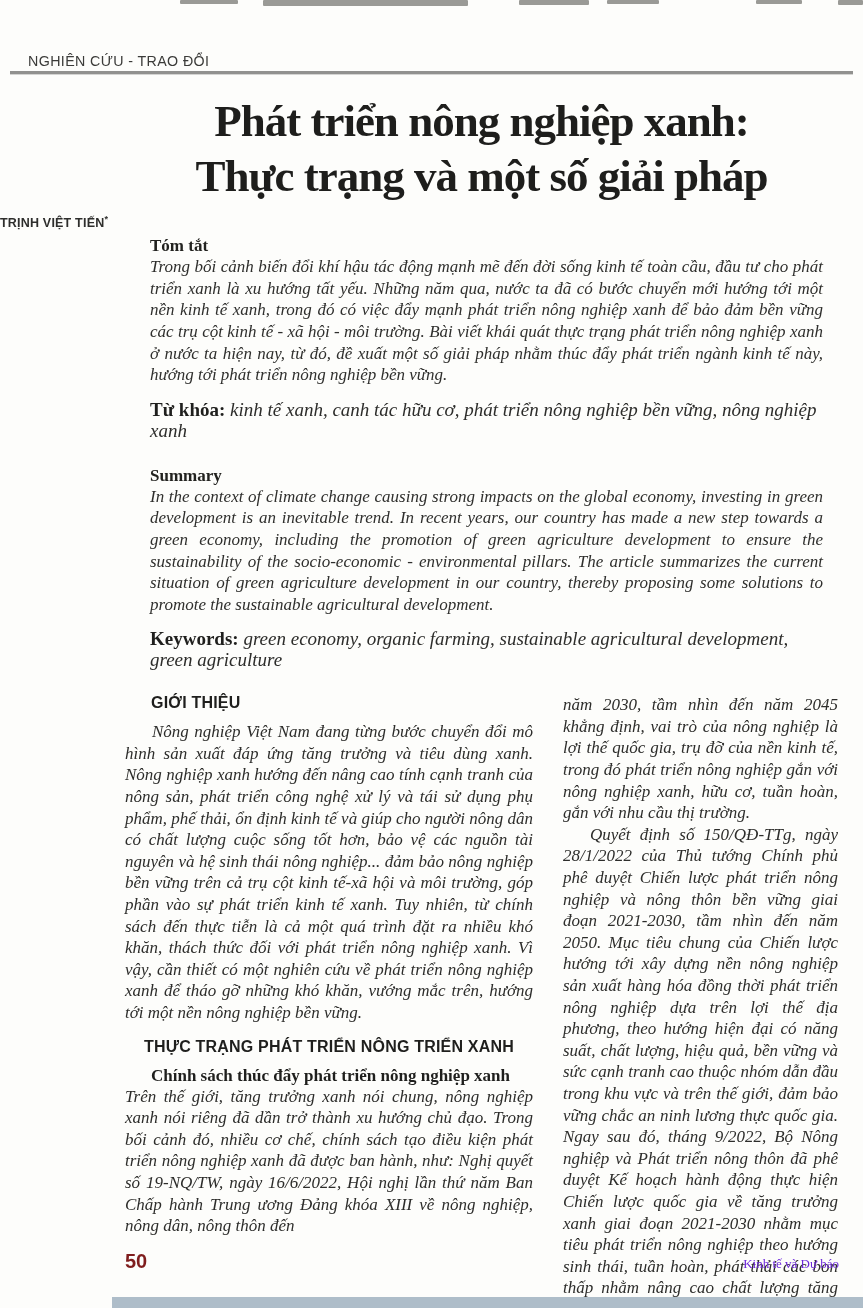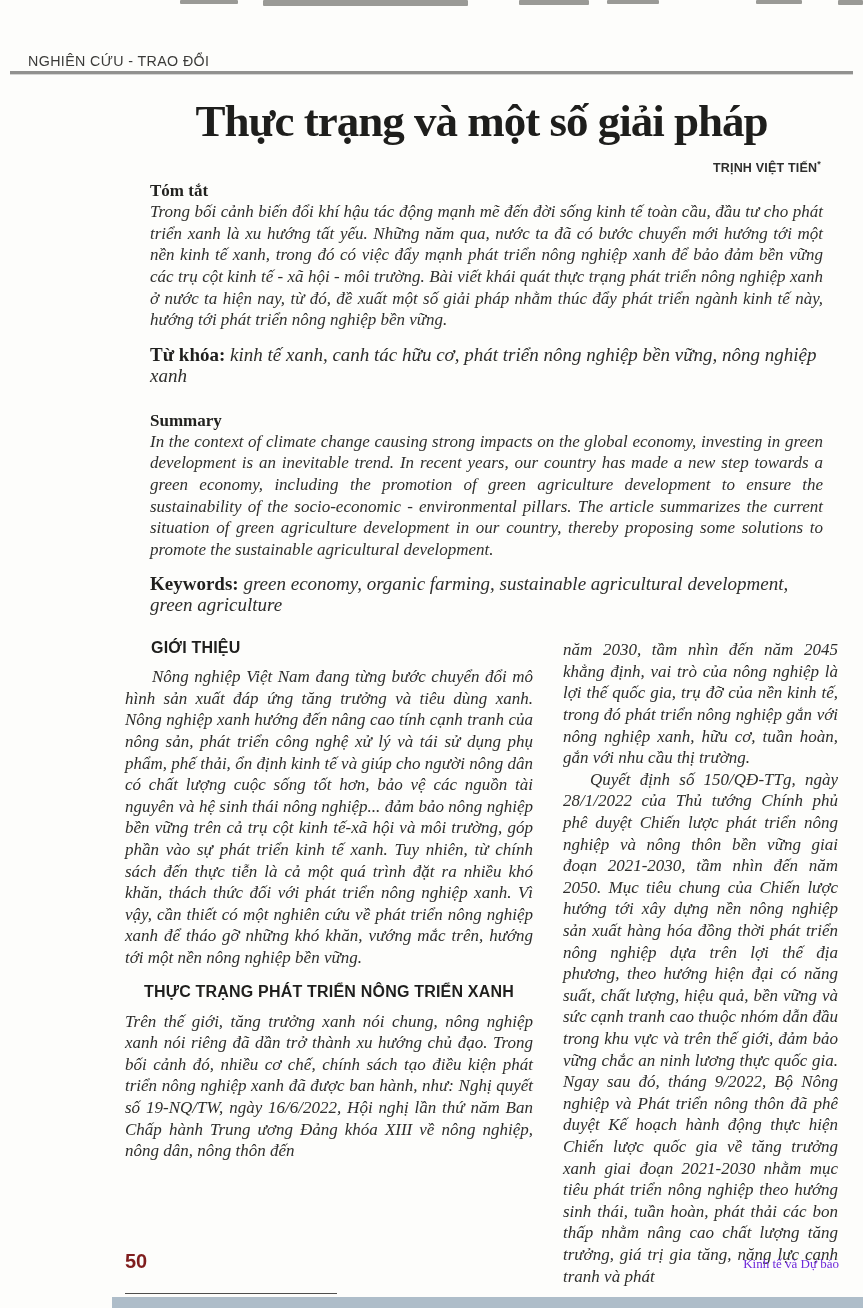--- a/index.html
+++ b/index.html
@@ -34,21 +34,20 @@
   .title{
     margin:8px 30px 0 130px;
     text-align:center;
     font-weight:700;
     font-size:45px;line-height:55px;
     letter-spacing:-1px;
     color:#1e1e1c;
   }
   .author{
     margin:10px 42px 0 0;
-    text-align:right;
     font-family:"Liberation Sans", sans-serif;
     font-size:12.5px;font-weight:700;color:#2e2e2c;
     letter-spacing:.2px;
   }
   .author sup{font-size:9px;}
 
   .abstract-block{margin:6px 40px 0 150px;}
   .block-heading{font-size:17px;font-weight:700;color:#22221f;}
   .just{ text-align:justify; }
   .abstract-body, .summary-body{
@@ -113,20 +112,21 @@
 <div class="smudge" style="left:607px;top:0;width:52px;height:4px"></div>
 <div class="smudge" style="left:756px;top:0;width:46px;height:4px"></div>
 <div class="smudge" style="left:838px;top:0;width:25px;height:5px"></div>
 
 <div class="header-label">NGHIÊN CỨU - TRAO ĐỔI</div>
 <div class="header-rule"></div>
 
 <div class="content">
 
   <div class="title">
+    <div>Phát triển nông nghiệp xanh:</div>
     <div>Thực trạng và một số giải pháp</div>
   </div>
 
   <div class="author"><span>TRỊNH VIỆT TIẾN</span><sup>*</sup></div>
 
   <div class="abstract-block">
     <div class="block-heading">Tóm tắt</div>
     <div class="abstract-body just">Trong bối cảnh biến đổi khí hậu tác động mạnh mẽ đến đời sống kinh tế toàn cầu, đầu tư cho phát triển xanh là xu hướng tất yếu. Những năm qua, nước ta đã có bước chuyển mới hướng tới một nền kinh tế xanh, trong đó có việc đẩy mạnh phát triển nông nghiệp xanh để bảo đảm bền vững các trụ cột kinh tế - xã hội - môi trường. Bài viết khái quát thực trạng phát triển nông nghiệp xanh ở nước ta hiện nay, từ đó, đề xuất một số giải pháp nhằm thúc đẩy phát triển ngành kinh tế này, hướng tới phát triển nông nghiệp bền vững.</div>
 
     <p class="kw-line"><span class="kw-label">Từ khóa:</span><span class="kw-text"> kinh tế xanh, canh tác hữu cơ, phát triển nông nghiệp bền vững, nông nghiệp xanh</span></p>
@@ -135,20 +135,21 @@
     <div class="summary-body just">In the context of climate change causing strong impacts on the global economy, investing in green development is an inevitable trend. In recent years, our country has made a new step towards a green economy, including the promotion of green agriculture development to ensure the sustainability of the socio-economic - environmental pillars. The article summarizes the current situation of green agriculture development in our country, thereby proposing some solutions to promote the sustainable agricultural development.</div>
 
     <p class="kw-line"><span class="kw-label">Keywords:</span><span class="kw-text"> green economy, organic farming, sustainable agricultural development, green agriculture</span></p>
   </div>
 
   <div class="columns">
     <div class="col-left">
       <div class="sec-heading intro-heading">GIỚI THIỆU</div>
       <p class="body-p indent mt">Nông nghiệp Việt Nam đang từng bước chuyển đổi mô hình sản xuất đáp ứng tăng trưởng và tiêu dùng xanh. Nông nghiệp xanh hướng đến nâng cao tính cạnh tranh của nông sản, phát triển công nghệ xử lý và tái sử dụng phụ phẩm, phế thải, ổn định kinh tế và giúp cho người nông dân có chất lượng cuộc sống tốt hơn, bảo vệ các nguồn tài nguyên và hệ sinh thái nông nghiệp... đảm bảo nông nghiệp bền vững trên cả trụ cột kinh tế-xã hội và môi trường, góp phần vào sự phát triển kinh tế xanh. Tuy nhiên, từ chính sách đến thực tiễn là cả một quá trình đặt ra nhiều khó khăn, thách thức đối với phát triển nông nghiệp xanh. Vì vậy, cần thiết có một nghiên cứu về phát triển nông nghiệp xanh để tháo gỡ những khó khăn, vướng mắc trên, hướng tới một nền nông nghiệp bền vững.</p>
       <div class="sec-heading status-heading">THỰC TRẠNG PHÁT TRIỂN NÔNG TRIỂN XANH</div>
+      <div class="sub-heading">Chính sách thúc đẩy phát triển nông nghiệp xanh</div>
       <p class="body-p">Trên thế giới, tăng trưởng xanh nói chung, nông nghiệp xanh nói riêng đã dần trở thành xu hướng chủ đạo. Trong bối cảnh đó, nhiều cơ chế, chính sách tạo điều kiện phát triển nông nghiệp xanh đã được ban hành, như: Nghị quyết số 19-NQ/TW, ngày 16/6/2022, Hội nghị lần thứ năm Ban Chấp hành Trung ương Đảng khóa XIII về nông nghiệp, nông dân, nông thôn đến</p>
     </div>
     <div class="col-right">
       <p class="body-p">năm 2030, tầm nhìn đến năm 2045 khẳng định, vai trò của nông nghiệp là lợi thế quốc gia, trụ đỡ của nền kinh tế, trong đó phát triển nông nghiệp gắn với nông nghiệp xanh, hữu cơ, tuần hoàn, gắn với nhu cầu thị trường.</p>
       <p class="body-p indent">Quyết định số 150/QĐ-TTg, ngày 28/1/2022 của Thủ tướng Chính phủ phê duyệt Chiến lược phát triển nông nghiệp và nông thôn bền vững giai đoạn 2021-2030, tầm nhìn đến năm 2050. Mục tiêu chung của Chiến lược hướng tới xây dựng nền nông nghiệp sản xuất hàng hóa đồng thời phát triển nông nghiệp dựa trên lợi thế địa phương, theo hướng hiện đại có năng suất, chất lượng, hiệu quả, bền vững và sức cạnh tranh cao thuộc nhóm dẫn đầu trong khu vực và trên thế giới, đảm bảo vững chắc an ninh lương thực quốc gia. Ngay sau đó, tháng 9/2022, Bộ Nông nghiệp và Phát triển nông thôn đã phê duyệt Kế hoạch hành động thực hiện Chiến lược quốc gia về tăng trưởng xanh giai đoạn 2021-2030 nhằm mục tiêu phát triển nông nghiệp theo hướng sinh thái, tuần hoàn, phát thải các bon thấp nhằm nâng cao chất lượng tăng trưởng, giá trị gia tăng, năng lực cạnh tranh và phát</p>
     </div>
   </div>
 
   <div class="footnote">
     <div class="footnote-rule"></div>

